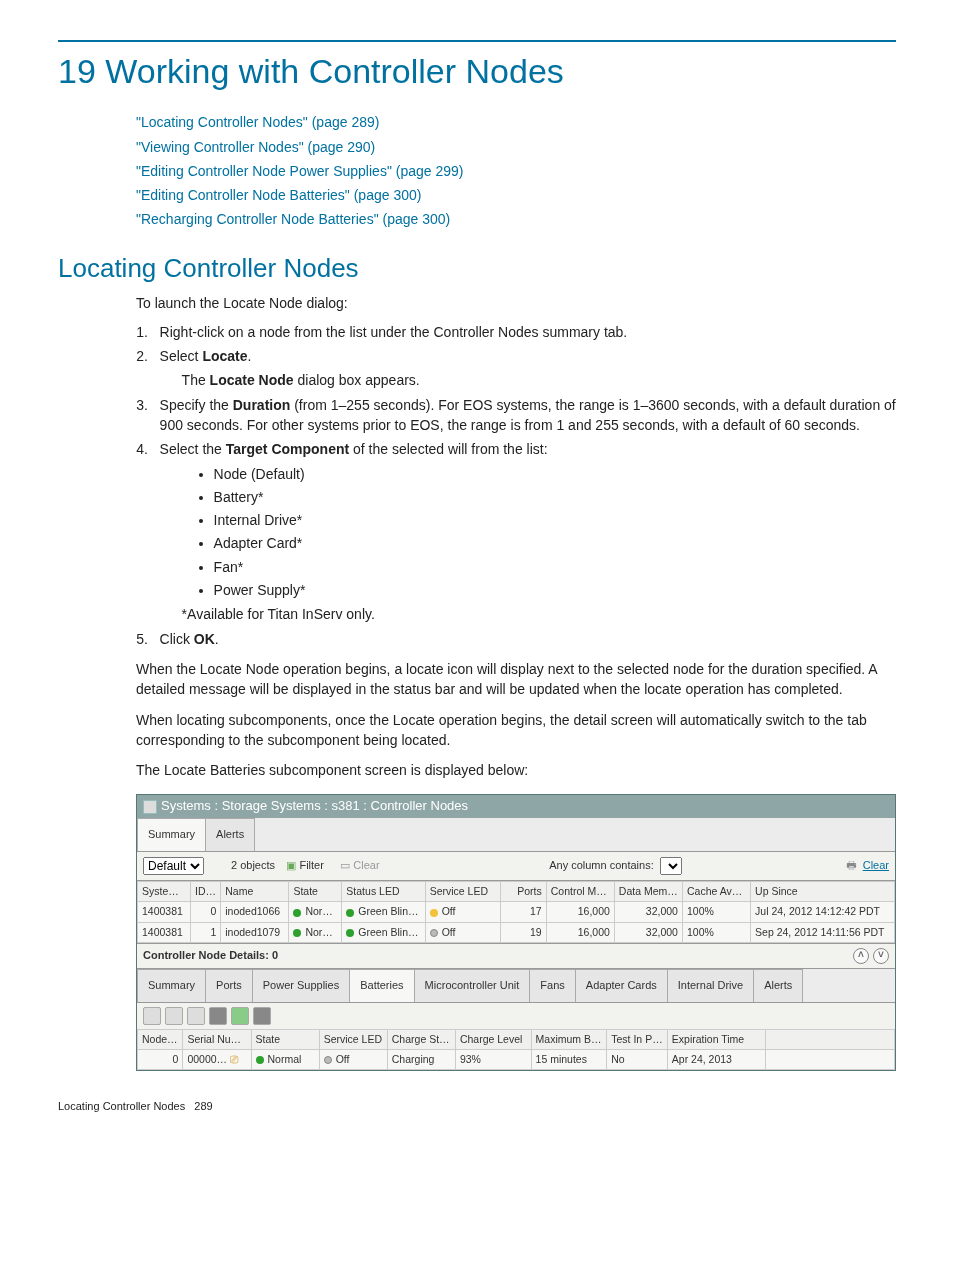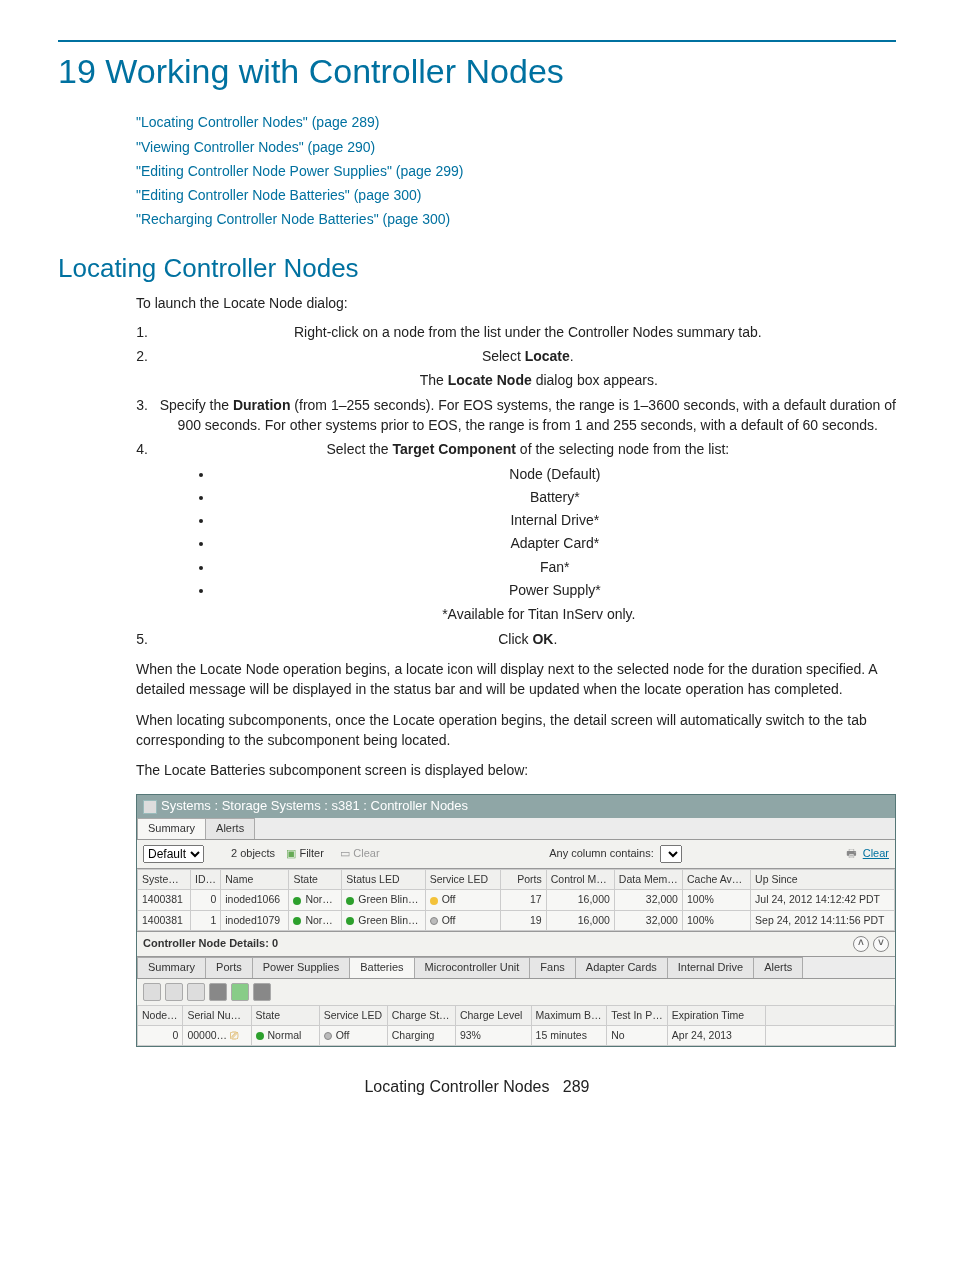--- a/index.html
+++ b/index.html
@@ -41,21 +41,21 @@
     margin: 4px 0;
   }
   h2.section {
     color: #0071a0;
     font-weight: 300;
     font-size: 26px;
     margin: 10px 0 6px 0;
   }
   .body-block { margin-left: 78px; }
   .intro { margin: 4px 0 8px 0; }
-  ol.steps { margin: 4px 0 8px 0; padding-left: 1.4em; text-align: center; }
+  ol.steps { margin: 4px 0 8px 0; padding-left: 1.4em; }
   ol.steps > li { margin: 4px 0; padding-left: 4px; }
   ol.steps > li::marker { content: counter(list-item) ".  "; }
   .indent-sub { margin-left: 22px; margin-top: 4px; margin-bottom: 4px; }
   ul.bullets { list-style: disc; margin: 4px 0 4px 40px; padding-left: 1em; }
   ul.bullets li { margin: 3px 0; }
   .para { margin: 10px 0; }
   b { font-weight: bold; }
   .link-inline { color: #0071a0; text-decoration: none; }
 
   
@@ -78,21 +78,21 @@
   .titlebar .sq {
     width: 12px; height: 12px; background: #ddd; border: 1px solid #9bb;
   }
 
   .tabs-row, .detail-tabs-row {
     display: flex;
     background: #ececec;
     border-bottom: 1px solid #999;
   }
   .tab {
-    padding: 2px 10px;
+    padding: 8px 10px;
     border: 1px solid #aaa;
     border-bottom: none;
     margin-right: -1px;
     background: #e6e6e6;
     cursor: pointer;
   }
   .tab.active {
     background: #f7f7f5;
     font-weight: normal;
   }
@@ -159,22 +159,22 @@
   .icon-row {
     padding: 4px 6px; display:flex; gap:4px; background:#f2f2ef;
   }
   .mini-icon {
     width:16px; height:16px; border:1px solid #aaa; background:#ddd; border-radius:2px;
   }
   .mini-icon.dark { background:#888; }
   .mini-icon.green{ background:#8c8; }
 
   .footer {
-    text-align: center;
-    font-size: 16px;
+    text-align: left;
+    font-size: 11px;
     color: #222;
     margin-top: 28px;
   }
 
   
   .tg-c0{width:7%;} .tg-c1{width:4%;} .tg-c2{width:9%;} .tg-c3{width:7%;}
   .tg-c4{width:11%;} .tg-c5{width:10%;} .tg-c6{width:6%;} .tg-c7{width:9%;}
   .tg-c8{width:9%;} .tg-c9{width:9%;} .tg-c10{width:19%;}
   
   .bg-c0{width:6%;}.bg-c1{width:9%;}.bg-c2{width:9%;}.bg-c3{width:9%;}.bg-c4{width:9%;}
@@ -208,21 +208,21 @@
       <li>
         <span>Select </span><b>Locate</b><span>.</span>
         <div class="indent-sub">
           <span>The </span><b>Locate Node</b><span> dialog box appears.</span>
         </div>
       </li>
       <li>
         <span>Specify the </span><b>Duration</b><span> (from 1–255 seconds). For EOS systems, the range is 1–3600 seconds, with a default duration of 900 seconds. For other systems prior to EOS, the range is from 1 and 255 seconds, with a default of 60 seconds.</span>
       </li>
       <li>
-        <span>Select the </span><b>Target Component</b><span> of the selecting node from the list:</span>
+        <span>Select the </span><b>Target Component</b><span> of the selected will from the list:</span>
         <ul class="bullets">
           <li>Node (Default)</li>
           <li>Battery*</li>
           <li>Internal Drive*</li>
           <li>Adapter Card*</li>
           <li>Fan*</li>
           <li>Power Supply*</li>
         </ul>
         <div class="indent-sub">*Available for Titan InServ only.</div>
       </li>

